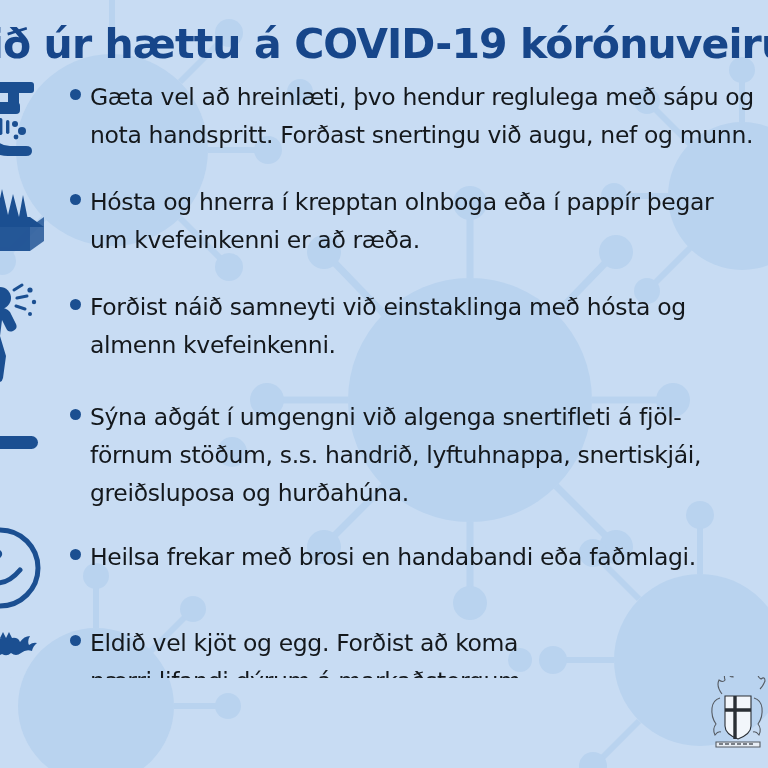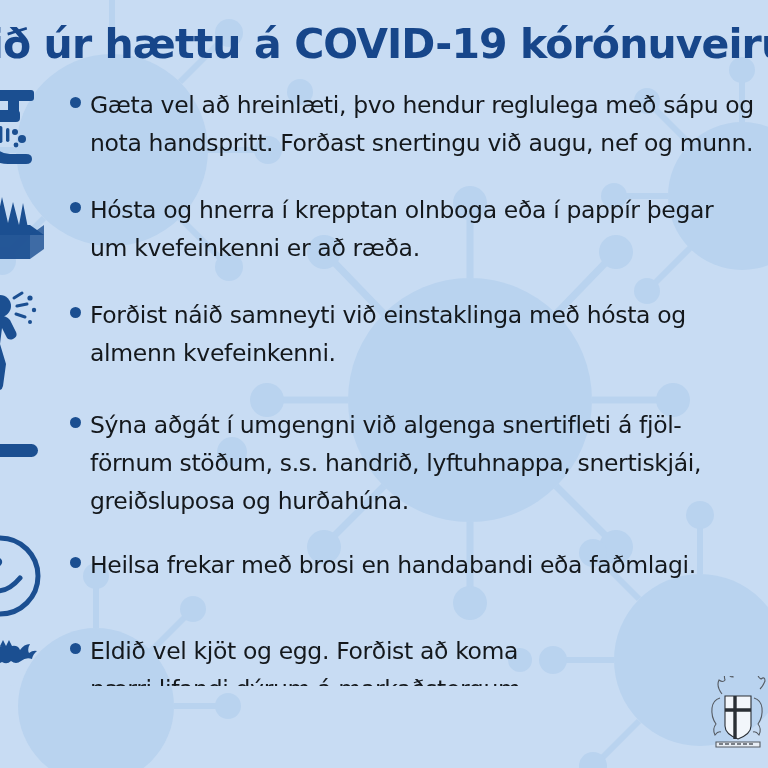--- a/index.html
+++ b/index.html
@@ -49,21 +49,21 @@
     font-size: 41px;
     letter-spacing: -0.9px;
     color: #17468a;
     line-height: 60px;
   }
 
   
   #tips-list {
     position: absolute;
     left: 0;
-    top: 86px;
+    top: 78px;
     width: 768px;
     height: 600px;
     overflow: hidden;
   }
   .tip-row {
     position: absolute;
     left: 0;
     width: 860px;
     display: flex;
     align-items: flex-start;

